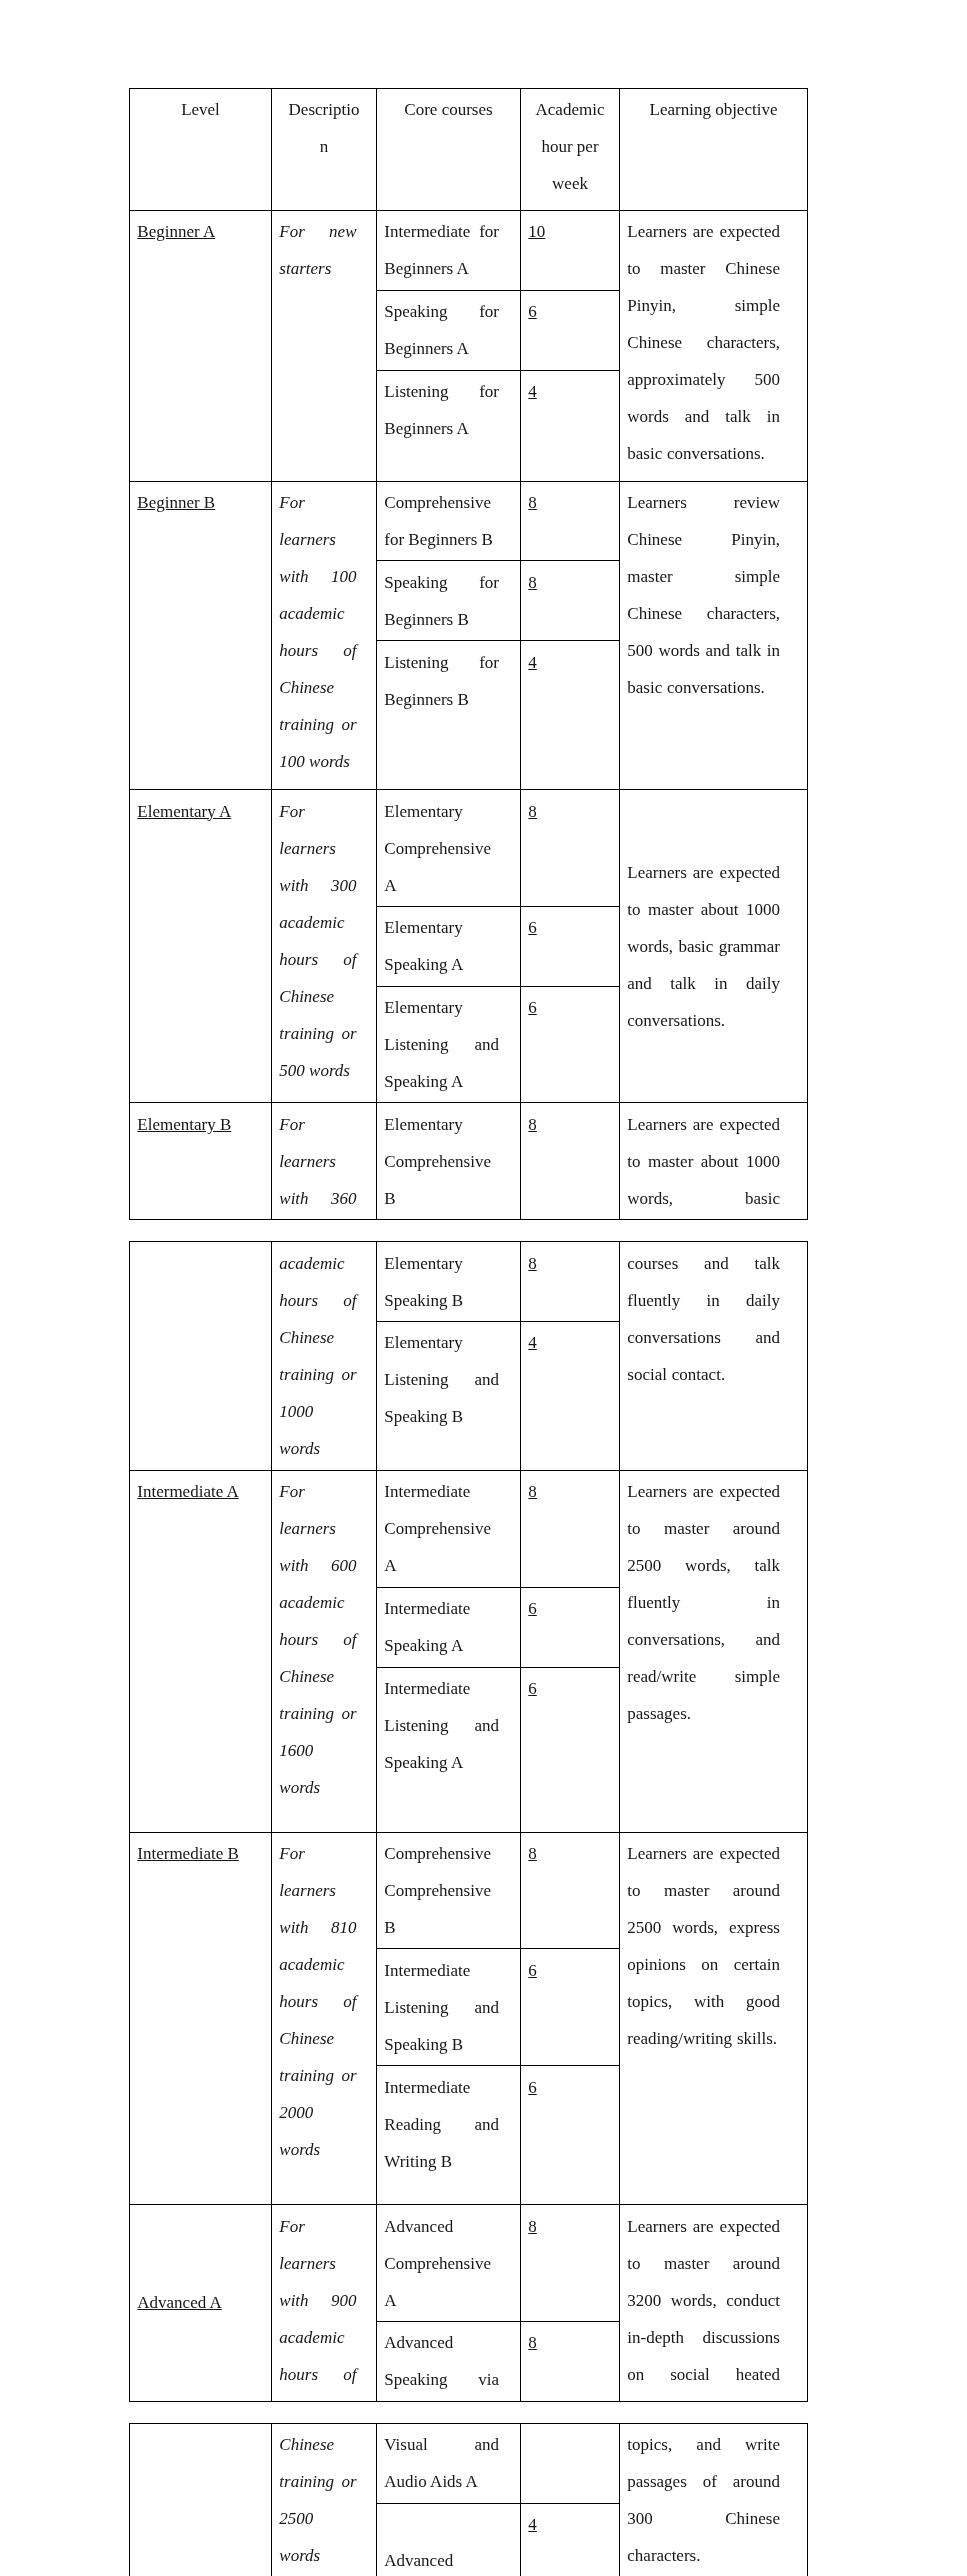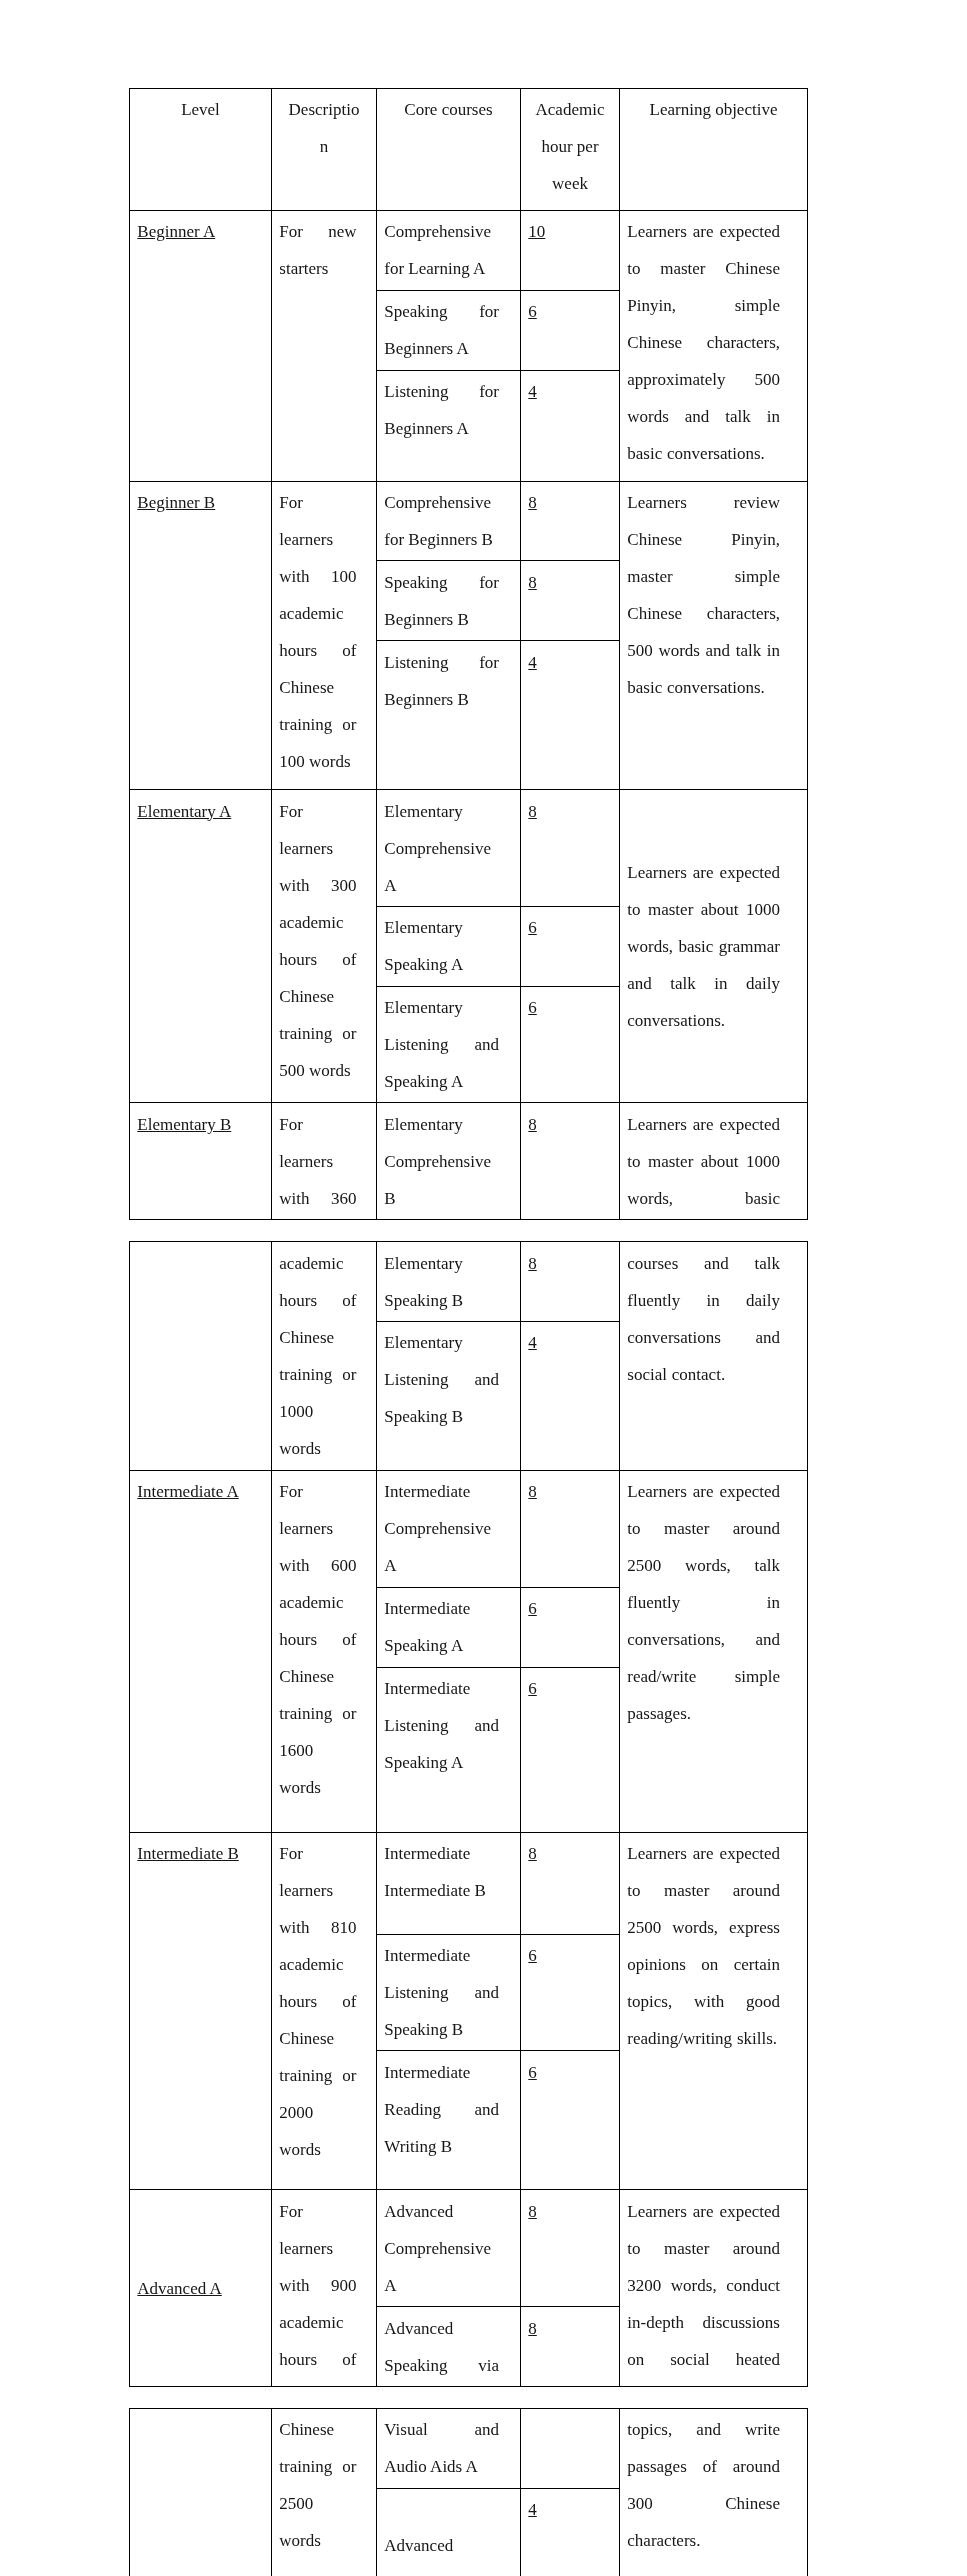--- a/index.html
+++ b/index.html
@@ -25,21 +25,21 @@
     padding: 2.4px 7.3px;
     font-size: 17px;
     line-height: 37px;
     font-weight: 400;
     overflow: hidden;
     word-wrap: break-word;
   }
   .hdr  { text-align: center; }
   .pre  { white-space: pre-line; }
   .lvl  { text-align: left; text-decoration: underline; }
-  .dsc  { text-align: justify; padding-right: 19.5px; }
+  .dsc  { text-align: justify; padding-right: 19.5px; font-style: italic; }
   .crs  { text-align: justify; padding-right: 21px; }
   .obj  { text-align: justify; padding-right: 27px; word-spacing: 0.6px; }
   .hrs  { text-align: left; text-decoration: underline; }
   .cut  { text-align-last: justify; }
   .vmid { vertical-align: middle; }
   .padtop { padding-top: 38px; }
   .gap { height: 21px; }
 </style>
 </head>
 <body>
@@ -60,21 +60,21 @@
       <td class="hdr pre">Descriptio
 n</td>
       <td class="hdr">Core courses</td>
       <td class="hdr">Academic hour per week</td>
       <td class="hdr">Learning objective</td>
     </tr>
 
     <tr style="height:66px">
       <td class="lvl" rowspan="3">Beginner A</td>
       <td class="dsc" rowspan="3">For new starters</td>
-      <td class="crs">Comprehensive for Learning A</td>
+      <td class="crs">Intermediate for Beginners A</td>
       <td class="hrs">10</td>
       <td class="obj" rowspan="3">Learners are expected to master Chinese Pinyin, simple Chinese characters, approximately 500 words and talk in basic conversations.</td>
     </tr>
     <tr style="height:77px">
       <td class="crs">Speaking for Beginners A</td>
       <td class="hrs">6</td>
     </tr>
     <tr style="height:111px">
       <td class="crs">Listening for Beginners A</td>
       <td class="hrs">4</td>
@@ -158,21 +158,21 @@
       <td class="hrs">6</td>
     </tr>
     <tr style="height:165px">
       <td class="crs">Intermediate Listening and Speaking A</td>
       <td class="hrs">6</td>
     </tr>
 
     <tr style="height:102px">
       <td class="lvl" rowspan="3">Intermediate B</td>
       <td class="dsc" rowspan="3">For learners with 810 academic hours of Chinese training or 2000 words</td>
-      <td class="crs">Intermediate Intermediate B</td>
+      <td class="crs">Comprehensive Comprehensive B</td>
       <td class="hrs">8</td>
       <td class="obj" rowspan="3">Learners are expected to master around 2500 words, express opinions on certain topics, with good reading/writing skills.</td>
     </tr>
     <tr style="height:102px">
       <td class="crs">Intermediate Listening and Speaking B</td>
       <td class="hrs">6</td>
     </tr>
     <tr style="height:139px">
       <td class="crs">Intermediate Reading and Writing B</td>
       <td class="hrs">6</td>

